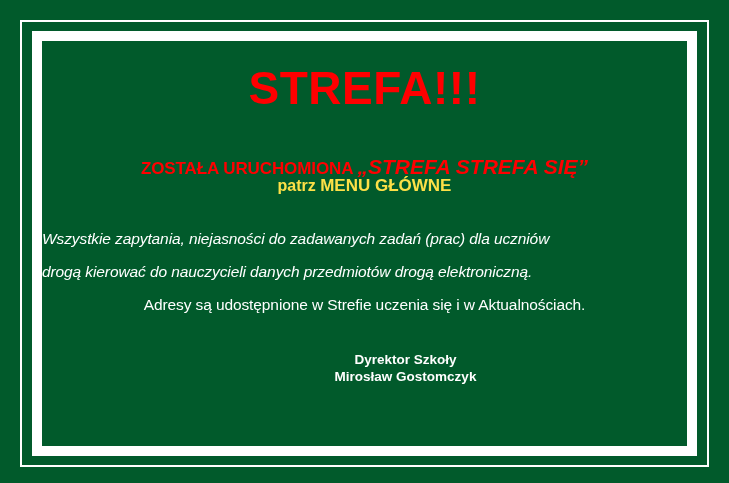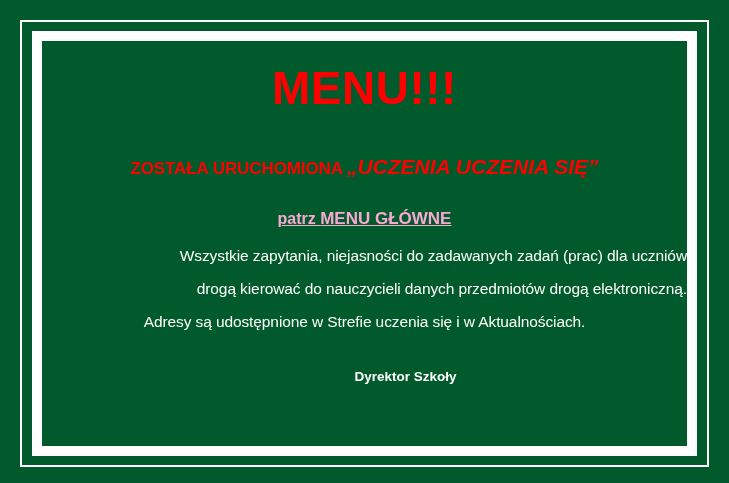--- a/index.html
+++ b/index.html
@@ -81,36 +81,35 @@
     white-space: nowrap;
     letter-spacing: -0.1px;
   }
   .subtitle .quoted {
     font-style: italic;
     font-size: 21px;
     letter-spacing: 0px;
   }
 
   .seealso {
-    color: #f9a8d4;
+    color: #fde047;
     font-weight: bold;
     font-size: 16px;
     line-height: 1;
-    margin-top: 33px;
     white-space: nowrap;
-    text-decoration: underline;
   }
   .seealso .caps {
     font-size: 17px;
   }
 
   .body-block {
-    margin-top: 12px;
+    margin-top: 28px;
     width: 100%;
-    text-align: right;
+    text-align: left;
+    font-style: italic;
   }
   .body-line {
     color: #FFFFFF;
     font-size: 15.5px;
     line-height: 33px;
     white-space: nowrap;
     letter-spacing: -0.1px;
   }
 
   .body-block2 {
@@ -136,37 +135,38 @@
 </head>
 <body>
 
 <div id="poster">
 
   <div class="frame-outer"></div>
   <div class="frame-inner"></div>
 
   <div class="content">
 
-    <div class="headline">MENU!!!</div>
+    <div class="headline">STREFA!!!</div>
 
     <div class="subtitle">
-      <span>ZOSTAŁA URUCHOMIONA </span><span class="quoted">„UCZENIA UCZENIA SIĘ”</span>
+      <span>ZOSTAŁA URUCHOMIONA </span><span class="quoted">„STREFA STREFA SIĘ”</span>
     </div>
 
     <div class="seealso">
       <span>patrz </span><span class="caps">MENU GŁÓWNE</span>
     </div>
 
     <div class="body-block">
       <div class="body-line">Wszystkie zapytania, niejasności do zadawanych zadań (prac) dla uczniów</div>
       <div class="body-line">drogą kierować do nauczycieli danych przedmiotów drogą elektroniczną.</div>
     </div>
 
     <div class="body-block2">
       <div class="body-line">Adresy są udostępnione w Strefie uczenia się i w Aktualnościach.</div>
     </div>
 
     <div class="signature">
       <div class="sig-line">Dyrektor Szkoły</div>
+      <div class="sig-line">Mirosław Gostomczyk</div>
     </div>
 
   </div>
 </div>
 
 </body></html>

